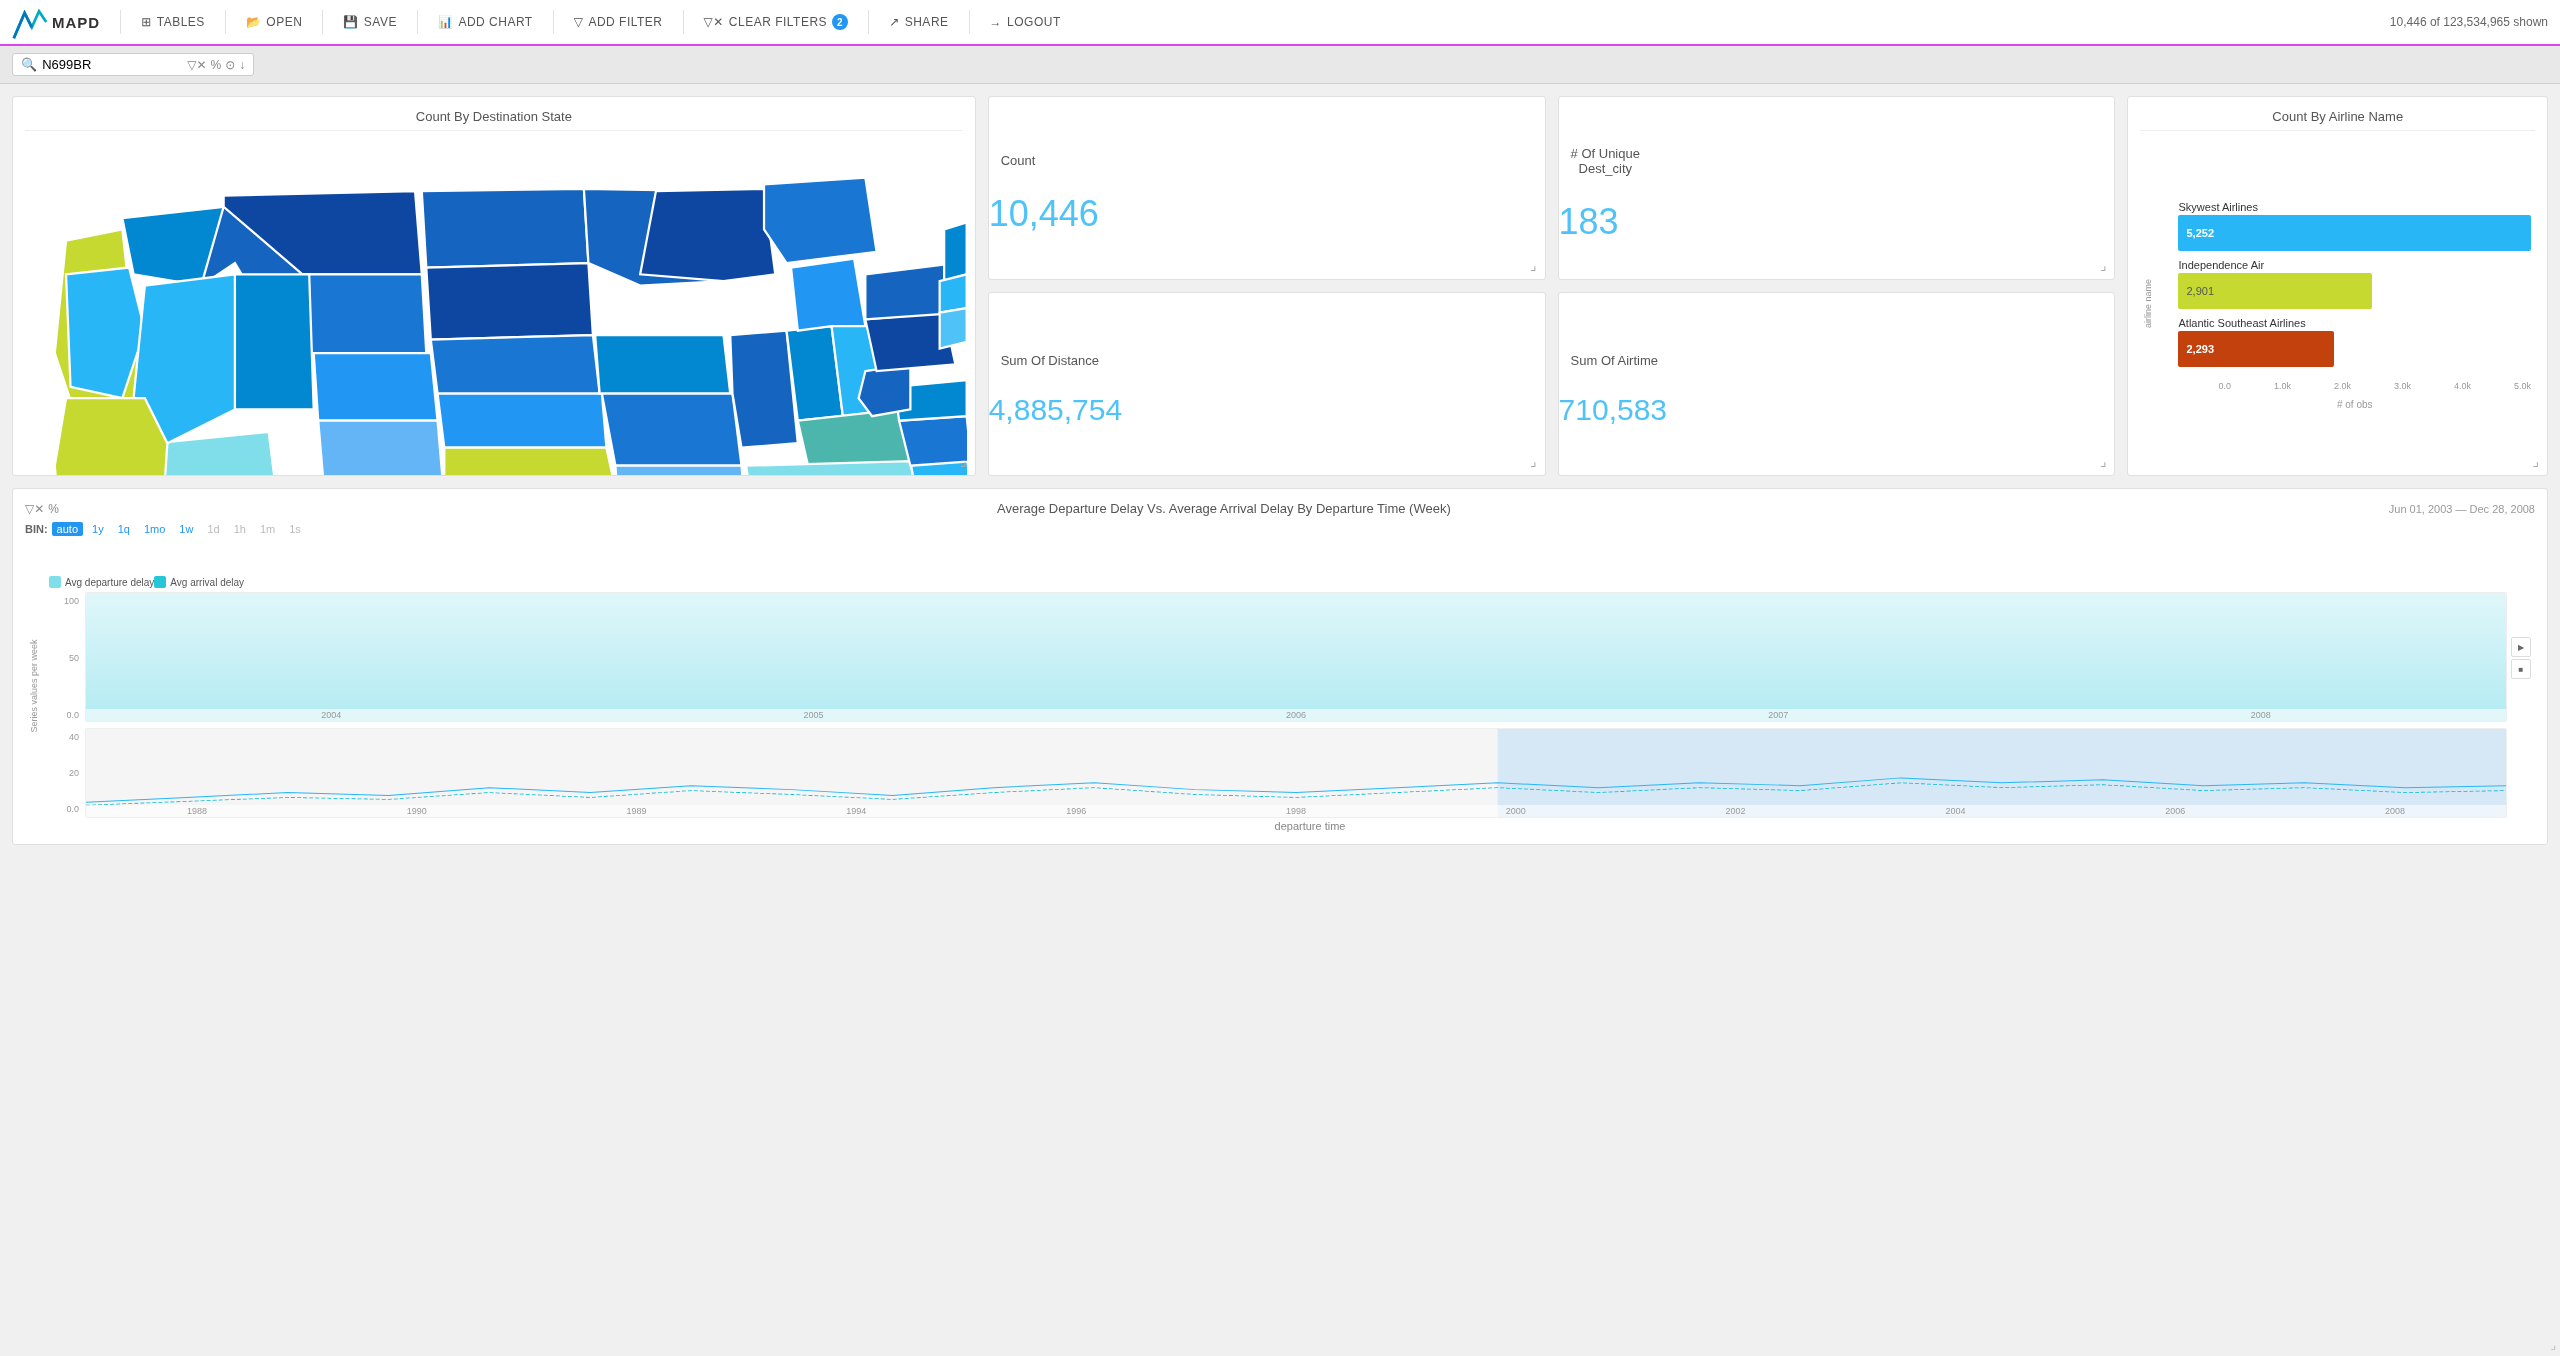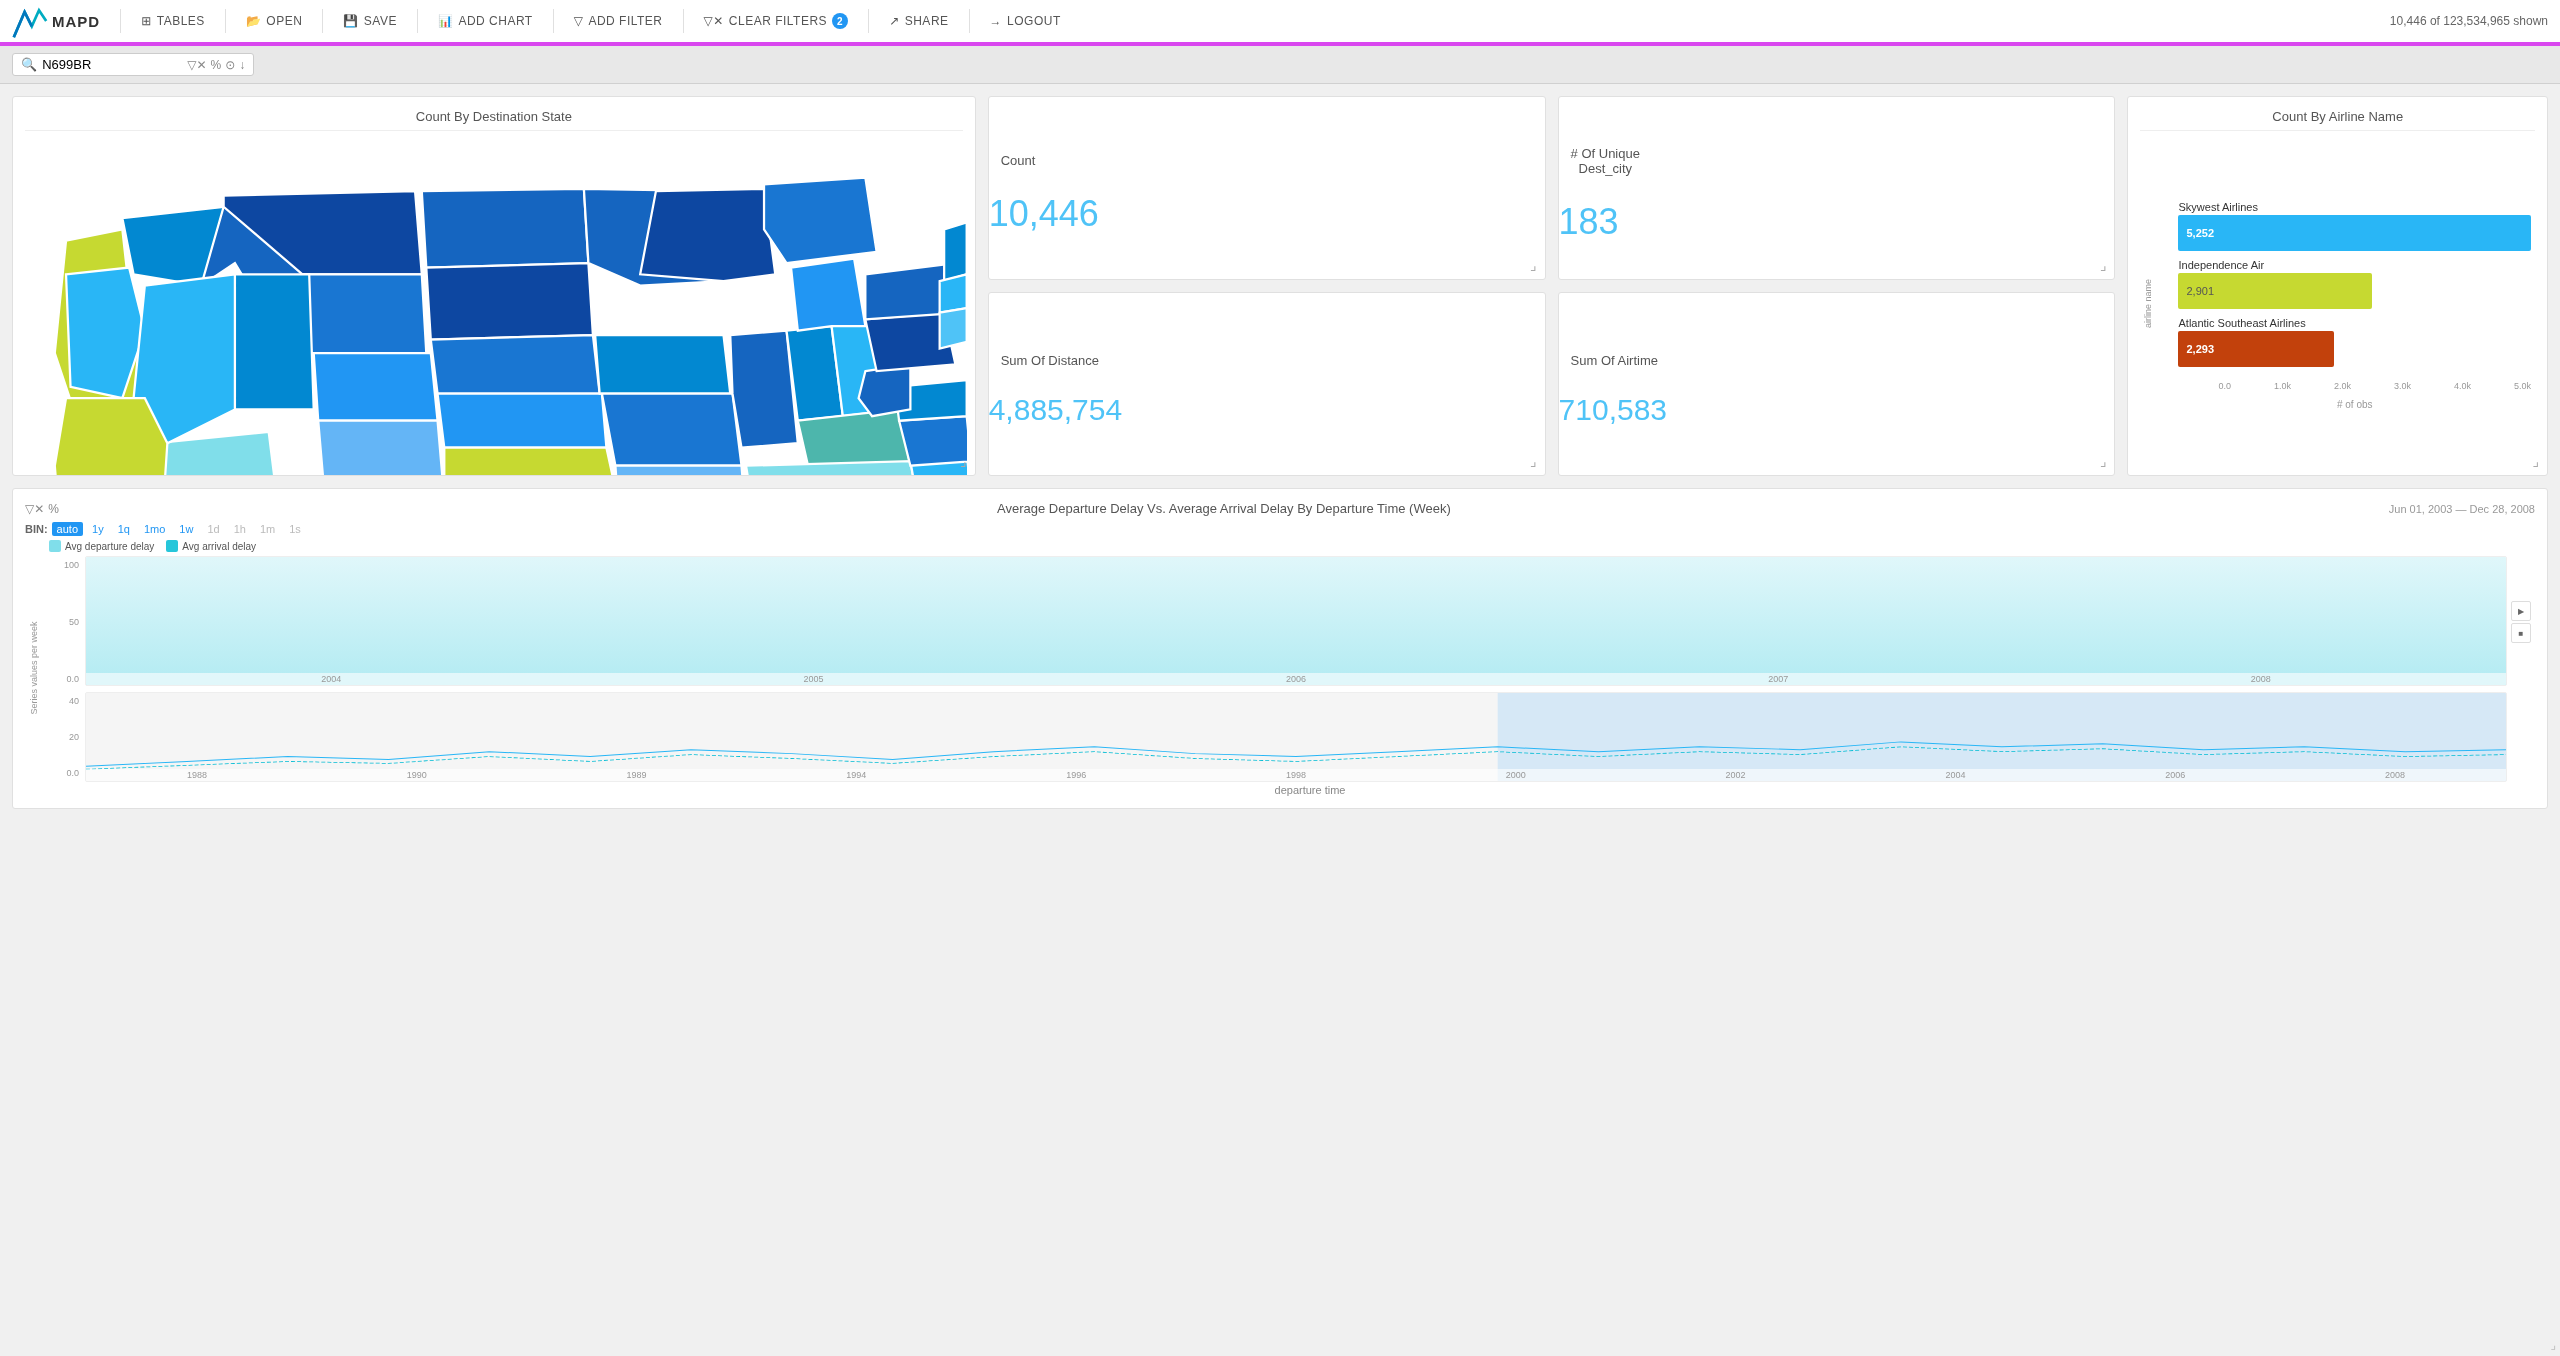--- a/index.html
+++ b/index.html
@@ -4,21 +4,21 @@
   <style>
     * { box-sizing: border-box; margin: 0; padding: 0; }
     body { font-family: 'Arial', sans-serif; background: #f0f0f0; font-size: 13px; color: #333; }
 
     
     #header {
       display: flex;
       align-items: center;
       background: #fff;
       height: 46px;
-      border-bottom: 4px solid #d946ef;
+      border-bottom: 2px solid #d946ef;
       padding: 0 12px;
       gap: 8px;
     }
     .logo-area {
       display: flex;
       align-items: center;
       margin-right: 10px;
     }
     .logo-svg { width: 36px; height: 36px; }
     .logo-text { font-size: 15px; font-weight: bold; color: #333; margin-left: 4px; letter-spacing: 1px; }
@@ -244,24 +244,24 @@
     .ts-main-chart {
       position: relative;
       height: 130px;
       border: 1px solid #eee;
       border-radius: 2px;
       overflow: hidden;
       margin-bottom: 2px;
     }
     .ts-legend {
       display: flex;
-      gap: 12px;
       font-size: 10px;
       color: #555;
       margin-bottom: 4px;
+      margin-top: 36px;
     }
     .legend-item { display: flex; align-items: center; gap: 4px; }
     .legend-dot { width: 12px; height: 12px; border-radius: 2px; }
     .ts-overview {
       position: relative;
       height: 90px;
       background: #f8f8f8;
       border: 1px solid #eee;
       border-radius: 2px;
       overflow: hidden;

